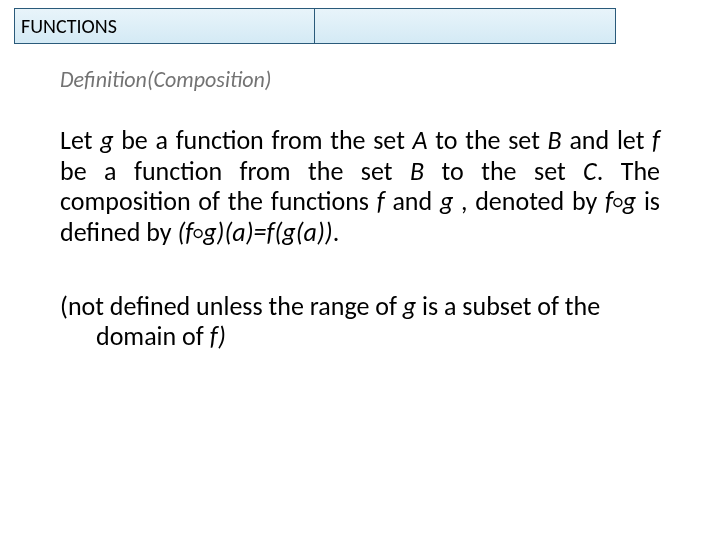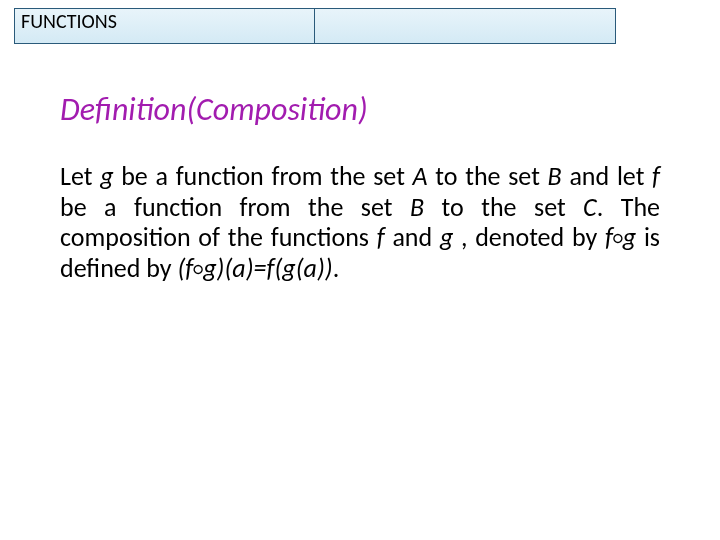--- a/index.html
+++ b/index.html
@@ -18,21 +18,21 @@
     width: 602px;
     height: 36px;
     display: flex;
   }
   .header-left {
     width: 50%;
     height: 100%;
     border: 1px solid #2a5a7a;
     background: linear-gradient(to bottom, #e8f4fa 0%, #d4eaf5 100%);
     display: flex;
-    align-items: flex-start;
+    align-items: center;
     padding-left: 6px;
   }
   .header-right {
     width: 50%;
     height: 100%;
     border: 1px solid #2a5a7a;
     border-left: none;
     background: linear-gradient(to bottom, #e8f4fa 0%, #d4eaf5 100%);
   }
   .header-title {
@@ -40,25 +40,24 @@
     color: #000;
     font-weight: 400;
   }
   .content {
     position: absolute;
     top: 66px;
     left: 60px;
     right: 60px;
   }
   .definition-heading {
-    font-size: 32px;
+    font-size: 22px;
     font-style: italic;
-    color: #a21caf;
+    color: #737373;
     margin-bottom: 32px;
-    margin-top: 24px;
   }
   .main-def {
     font-size: 26px;
     color: #000;
     text-align: justify;
     text-justify: inter-word;
     line-height: 1.18;
     margin-bottom: 44px;
   }
   .note {
@@ -86,13 +85,16 @@
   <div class="header-right"></div>
 </div>
 
 <div class="content">
   <div class="definition-heading">Definition(Composition)</div>
 
   <div class="main-def">
     <span>Let </span><span class="it">g</span><span> be a function from the set </span><span class="it">A</span><span> to the set </span><span class="it">B</span><span> and let </span><span class="it">f</span><span> be a function from the set </span><span class="it">B</span><span> to the set </span><span class="it">C</span><span>. The composition of the functions </span><span class="it">f</span><span> and </span><span class="it">g</span><span> , denoted by </span><span class="it">f</span><span class="comp-op">○</span><span class="it">g</span><span> is defined by </span><span class="it">(f</span><span class="comp-op">○</span><span class="it">g)(a)=f(g(a))</span><span>.</span>
   </div>
 
+  <div class="note">
+    <span>(not defined unless the range of </span><span class="it">g</span><span> is a subset of the domain of </span><span class="it">f)</span>
+  </div>
 </div>
 
 </body></html>

